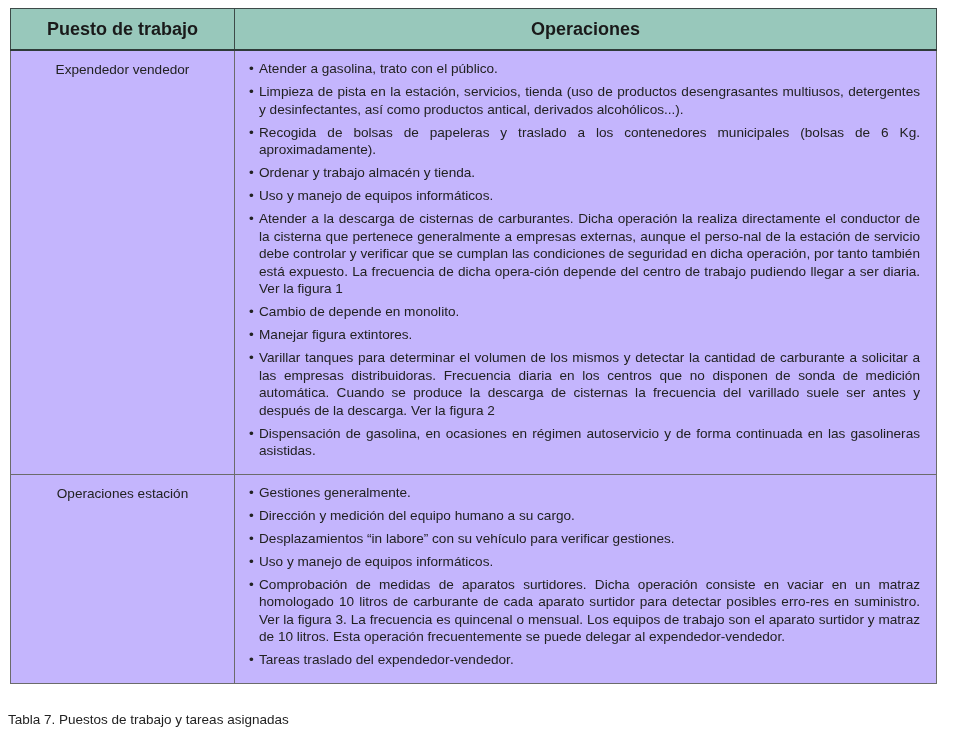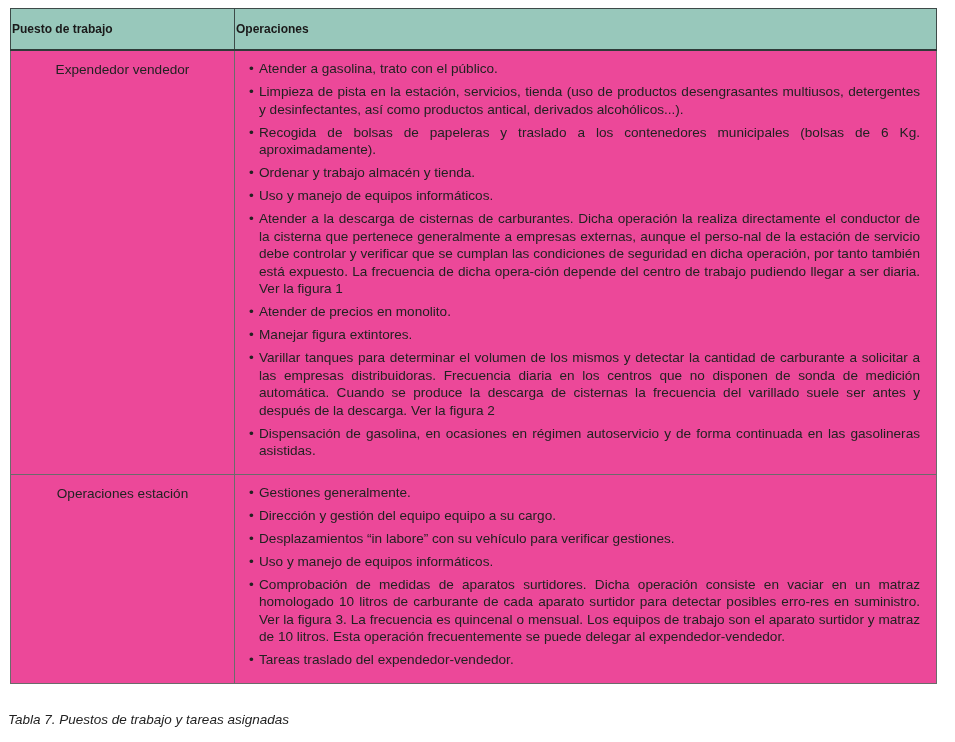--- a/index.html
+++ b/index.html
@@ -1,29 +1,29 @@
 <!DOCTYPE html>
 <html><head>
   <meta charset="utf-8">
   <style>
     html, body { margin: 0; padding: 0; background: #ffffff; }
     body { width: 955px; height: 742px; position: relative; font-family: "Liberation Sans", sans-serif; color: #222; }
     .table-wrap { position: absolute; left: 10px; top: 8px; width: 926px; }
     table { border-collapse: collapse; width: 926px; table-layout: fixed; }
-    th { background: #98c8bb; height: 38px; font-weight: bold; font-size: 12px; color: #1a1a1a; border: 1.5px solid #3d4a48; border-bottom: 2px solid #2f3b39; text-align: left; vertical-align: middle; }
-    td { background: #ec4899; border: 1px solid #6b6b6b; vertical-align: top; font-size: 13.6px; line-height: 17.5px; }
+    th { background: #98c8bb; height: 38px; font-weight: bold; font-size: 18px; color: #1a1a1a; border: 1.5px solid #3d4a48; border-bottom: 2px solid #2f3b39; text-align: center; vertical-align: middle; }
+    td { background: #c4b5fd; border: 1px solid #6b6b6b; vertical-align: top; font-size: 13.6px; line-height: 17.5px; }
     td.role { text-align: center; padding-top: 10px; color: #222; }
     col.c1 { width: 224px; }
     col.c2 { width: 702px; }
     td.ops { padding: 9px 16px 8px 14px; }
     ul { list-style: none; margin: 0; padding: 0; }
     li { position: relative; padding-left: 10px; margin-bottom: 5.5px; text-align: justify; }
     li:last-child { margin-bottom: 6px; }
     li .bullet { position: absolute; left: 0; top: 0; }
-    .caption { position: absolute; left: 8px; top: 712px; font-style: italic; font-size: 13.5px; color: #222; }
+    .caption { position: absolute; left: 8px; top: 712px; font-size: 13.5px; color: #222; }
   </style>
 </head>
 <body>
 
 <div class="table-wrap">
   <table>
     <colgroup>
         <col class="c1">
         <col class="c2">
       </colgroup>
@@ -37,33 +37,33 @@
         <tr>
           <td class="role">Expendedor vendedor</td>
           <td class="ops">
             <ul>
               <li><span class="bullet">•</span><span>Atender a gasolina, trato con el público.</span></li>
               <li><span class="bullet">•</span><span>Limpieza de pista en la estación, servicios, tienda (uso de productos desengrasantes multiusos, detergentes y desinfectantes, así como productos antical, derivados alcohólicos...).</span></li>
               <li><span class="bullet">•</span><span>Recogida de bolsas de papeleras y traslado a los contenedores municipales (bolsas de 6 Kg. aproximadamente).</span></li>
               <li><span class="bullet">•</span><span>Ordenar y trabajo almacén y tienda.</span></li>
               <li><span class="bullet">•</span><span>Uso y manejo de equipos informáticos.</span></li>
               <li><span class="bullet">•</span><span>Atender a la descarga de cisternas de carburantes. Dicha operación la realiza directamente el conductor de la cisterna que pertenece generalmente a empresas externas, aunque el perso-nal de la estación de servicio debe controlar y verificar que se cumplan las condiciones de seguridad en dicha operación, por tanto también está expuesto. La frecuencia de dicha opera-ción depende del centro de trabajo pudiendo llegar a ser diaria. Ver la figura 1</span></li>
-              <li><span class="bullet">•</span><span>Atender de precios en monolito.</span></li>
+              <li><span class="bullet">•</span><span>Cambio de depende en monolito.</span></li>
               <li><span class="bullet">•</span><span>Manejar figura extintores.</span></li>
               <li><span class="bullet">•</span><span>Varillar tanques para determinar el volumen de los mismos y detectar la cantidad de carburante a solicitar a las empresas distribuidoras. Frecuencia diaria en los centros que no disponen de sonda de medición automática. Cuando se produce la descarga de cisternas la frecuencia del varillado suele ser antes y después de la descarga. Ver la figura 2</span></li>
               <li><span class="bullet">•</span><span>Dispensación de gasolina, en ocasiones en régimen autoservicio y de forma continuada en las gasolineras asistidas.</span></li>
             </ul>
           </td>
         </tr>
         <tr>
           <td class="role">Operaciones estación</td>
           <td class="ops">
             <ul>
               <li><span class="bullet">•</span><span>Gestiones generalmente.</span></li>
-              <li><span class="bullet">•</span><span>Dirección y gestión del equipo equipo a su cargo.</span></li>
+              <li><span class="bullet">•</span><span>Dirección y medición del equipo humano a su cargo.</span></li>
               <li><span class="bullet">•</span><span>Desplazamientos “in labore” con su vehículo para verificar gestiones.</span></li>
               <li><span class="bullet">•</span><span>Uso y manejo de equipos informáticos.</span></li>
               <li><span class="bullet">•</span><span>Comprobación de medidas de aparatos surtidores. Dicha operación consiste en vaciar en un matraz homologado 10 litros de carburante de cada aparato surtidor para detectar posibles erro-res en suministro. Ver la figura 3. La frecuencia es quincenal o mensual. Los equipos de trabajo son el aparato surtidor y matraz de 10 litros. Esta operación frecuentemente se puede delegar al expendedor-vendedor.</span></li>
               <li><span class="bullet">•</span><span>Tareas traslado del expendedor-vendedor.</span></li>
             </ul>
           </td>
         </tr>
       </tbody>
   </table>
 </div>

